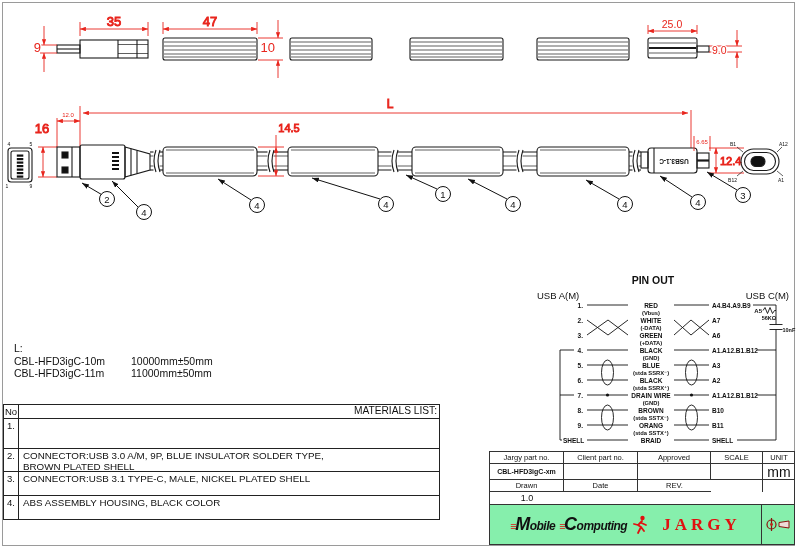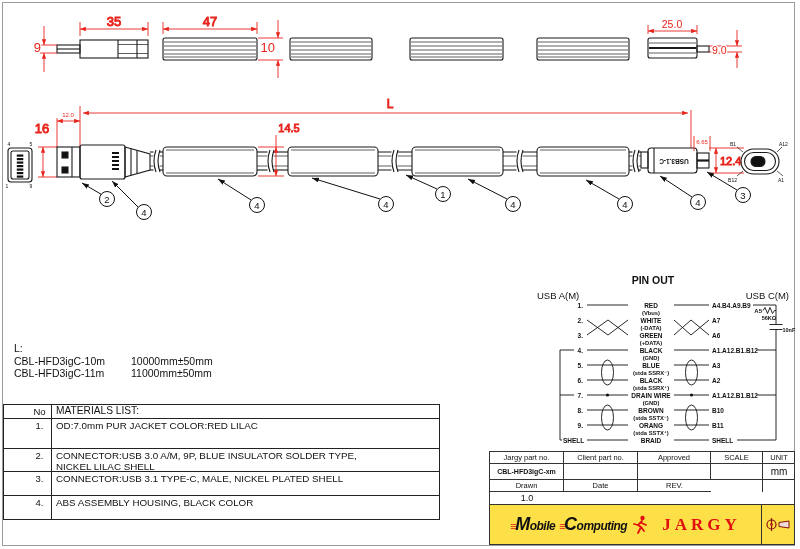--- a/index.html
+++ b/index.html
@@ -14,40 +14,40 @@
   .red{stroke:#e8251d;fill:none;stroke-width:0.9;}
   .thin{stroke-width:0.7;}
   
   .len-table{position:absolute;left:14px;top:342px;font-size:10.5px;line-height:12.5px;}
   .len-row{display:flex;gap:11px;}
   .len-part{width:106px;}
   
   .mat{position:absolute;left:3px;top:404px;width:437px;border:1px solid #222;box-sizing:border-box;}
   .mat-row{display:flex;box-sizing:border-box;}
   .mat-row + .mat-row{border-top:1px solid #222;}
-  .mat-no{width:24px;border-right:1px solid #222;font-size:9.5px;text-align:center;padding-top:1px;box-sizing:border-box;flex:none;margin-left:24px;}
+  .mat-no{width:15px;border-right:1px solid #222;font-size:9.5px;text-align:center;padding-top:1px;box-sizing:border-box;flex:none;}
   .mat-text{flex:1;font-size:9.8px;line-height:10.5px;padding:2px 2px 0 4px;}
-  .mr0{height:13px;}.mr0 .mat-text{padding-top:1px;font-size:10.2px;}
+  .mr0{height:13px;}.mr0 .mat-text{padding-top:1px;font-size:10.2px;text-align:right;}
   .mr1{height:30px;}.mr2{height:23px;}.mr3{height:24px;}.mr4{height:24px;}
   
   .tb{position:absolute;left:489px;top:451px;width:306px;height:54px;display:grid;
       grid-template-columns:74px 74px 73px 52px 32px;grid-template-rows:12px 16px 12px 12px;
       border:1px solid #333;box-sizing:border-box;}
   .tb-c{border-right:1px solid #333;border-bottom:1px solid #333;display:flex;align-items:center;
         justify-content:center;font-size:7.5px;overflow:hidden;box-sizing:border-box;}
   .tb-c.no-r{border-right:none;}
   .tb-c.no-b{border-bottom:none;}
   .tb-c.span2{grid-column:span 2;}
   .tb-val{font-weight:bold;font-size:7px;}
-  .tb-unit{font-size:10px;}
+  .tb-unit{font-size:14px;}
   .tb-rev{font-size:9px;}
   .tb-name{font-weight:bold;font-size:7.6px;}
   
   .logo-bar{position:absolute;left:489px;top:505px;width:306px;height:40px;border:1px solid #333;
-            border-top:none;display:flex;box-sizing:border-box;background:#fde047;}
+            border-top:none;display:flex;box-sizing:border-box;background:#86efac;}
   .logo-main{flex:1;display:flex;align-items:center;justify-content:center;gap:4px;overflow:hidden;}
   .proj-cell{width:32px;border-left:1px solid #333;display:flex;align-items:center;justify-content:center;flex:none;}
   .mc{white-space:nowrap;font-style:italic;font-weight:bold;letter-spacing:-0.5px;}
   .mc-cap{font-size:18px;}
   .mc-rest{font-size:12px;}
   .speed{color:#e01010;font-size:11px;margin-right:-1px;}
   .jargy{color:#e01010;font-family:"Liberation Serif","DejaVu Serif",serif;font-weight:bold;
          font-size:17px;letter-spacing:4px;margin-left:10px;white-space:nowrap;}
   .pinout-wrap{position:absolute;left:533px;top:272px;width:263px;height:178px;}
 </style>
@@ -455,28 +455,27 @@
 </div>
 
 <div class="mat">
   <div class="mat-row mr0">
     <div class="mat-no">No</div>
     <div class="mat-text">MATERIALS LIST:</div>
   </div>
   <div class="mat-row mr1">
     <div class="mat-no">1.</div>
     <div class="mat-text">
-      <div>OD:7.0mm  PUR JACKET COLOR:RED LILAC</div>
     </div>
   </div>
   <div class="mat-row mr2">
     <div class="mat-no">2.</div>
     <div class="mat-text">
       <div>CONNECTOR:USB 3.0 A/M, 9P, BLUE INSULATOR SOLDER TYPE,</div>
-      <div>NICKEL LILAC SHELL</div>
+      <div>BROWN PLATED SHELL</div>
     </div>
   </div>
   <div class="mat-row mr3">
     <div class="mat-no">3.</div>
     <div class="mat-text">
       <div>CONNECTOR:USB 3.1 TYPE-C, MALE, NICKEL PLATED SHELL</div>
     </div>
   </div>
   <div class="mat-row mr4">
     <div class="mat-no">4.</div>

